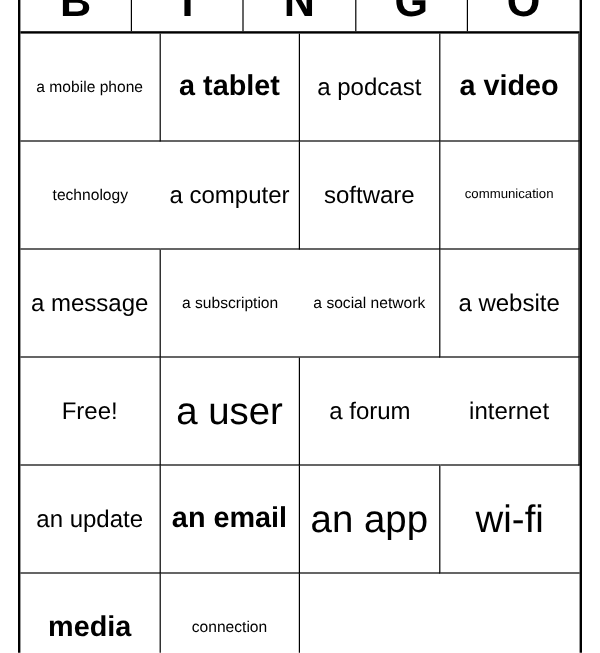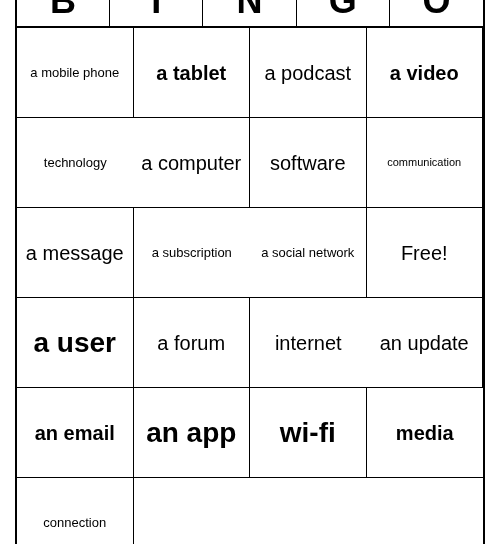--- a/index.html
+++ b/index.html
@@ -65,26 +65,26 @@
     .bingo-cell:nth-child(n+21) {
       border-bottom: none;
       align-items: center;
     }
 
     .cell-text {
       line-height: 1.2;
     }
 
     .size-xl {
-      font-size: 28px;
-      font-weight: bold;
+      font-size: 32px;
+      font-weight: normal;
     }
 
     .size-lg {
-      font-size: 20px;
+      font-size: 24px;
       font-weight: bold;
     }
 
     .size-md {
       font-size: 20px;
     }
 
     .size-sm {
       font-size: 13px;
     }
@@ -137,20 +137,23 @@
       <div class="bingo-cell">
         <span class="cell-text size-md">a message</span>
       </div>
       <div class="bingo-cell">
         <span class="cell-text size-sm">a subscription</span>
       </div>
       <div class="bingo-cell">
         <span class="cell-text size-sm">a social network</span>
       </div>
       <div class="bingo-cell">
+        <span class="cell-text size-md">a website</span>
+      </div>
+      <div class="bingo-cell">
         <span class="cell-text free-cell">Free!</span>
       </div>
       <div class="bingo-cell">
         <span class="cell-text size-xl">a user</span>
       </div>
       <div class="bingo-cell">
         <span class="cell-text size-md">a forum</span>
       </div>
       <div class="bingo-cell">
         <span class="cell-text size-md">internet</span>

